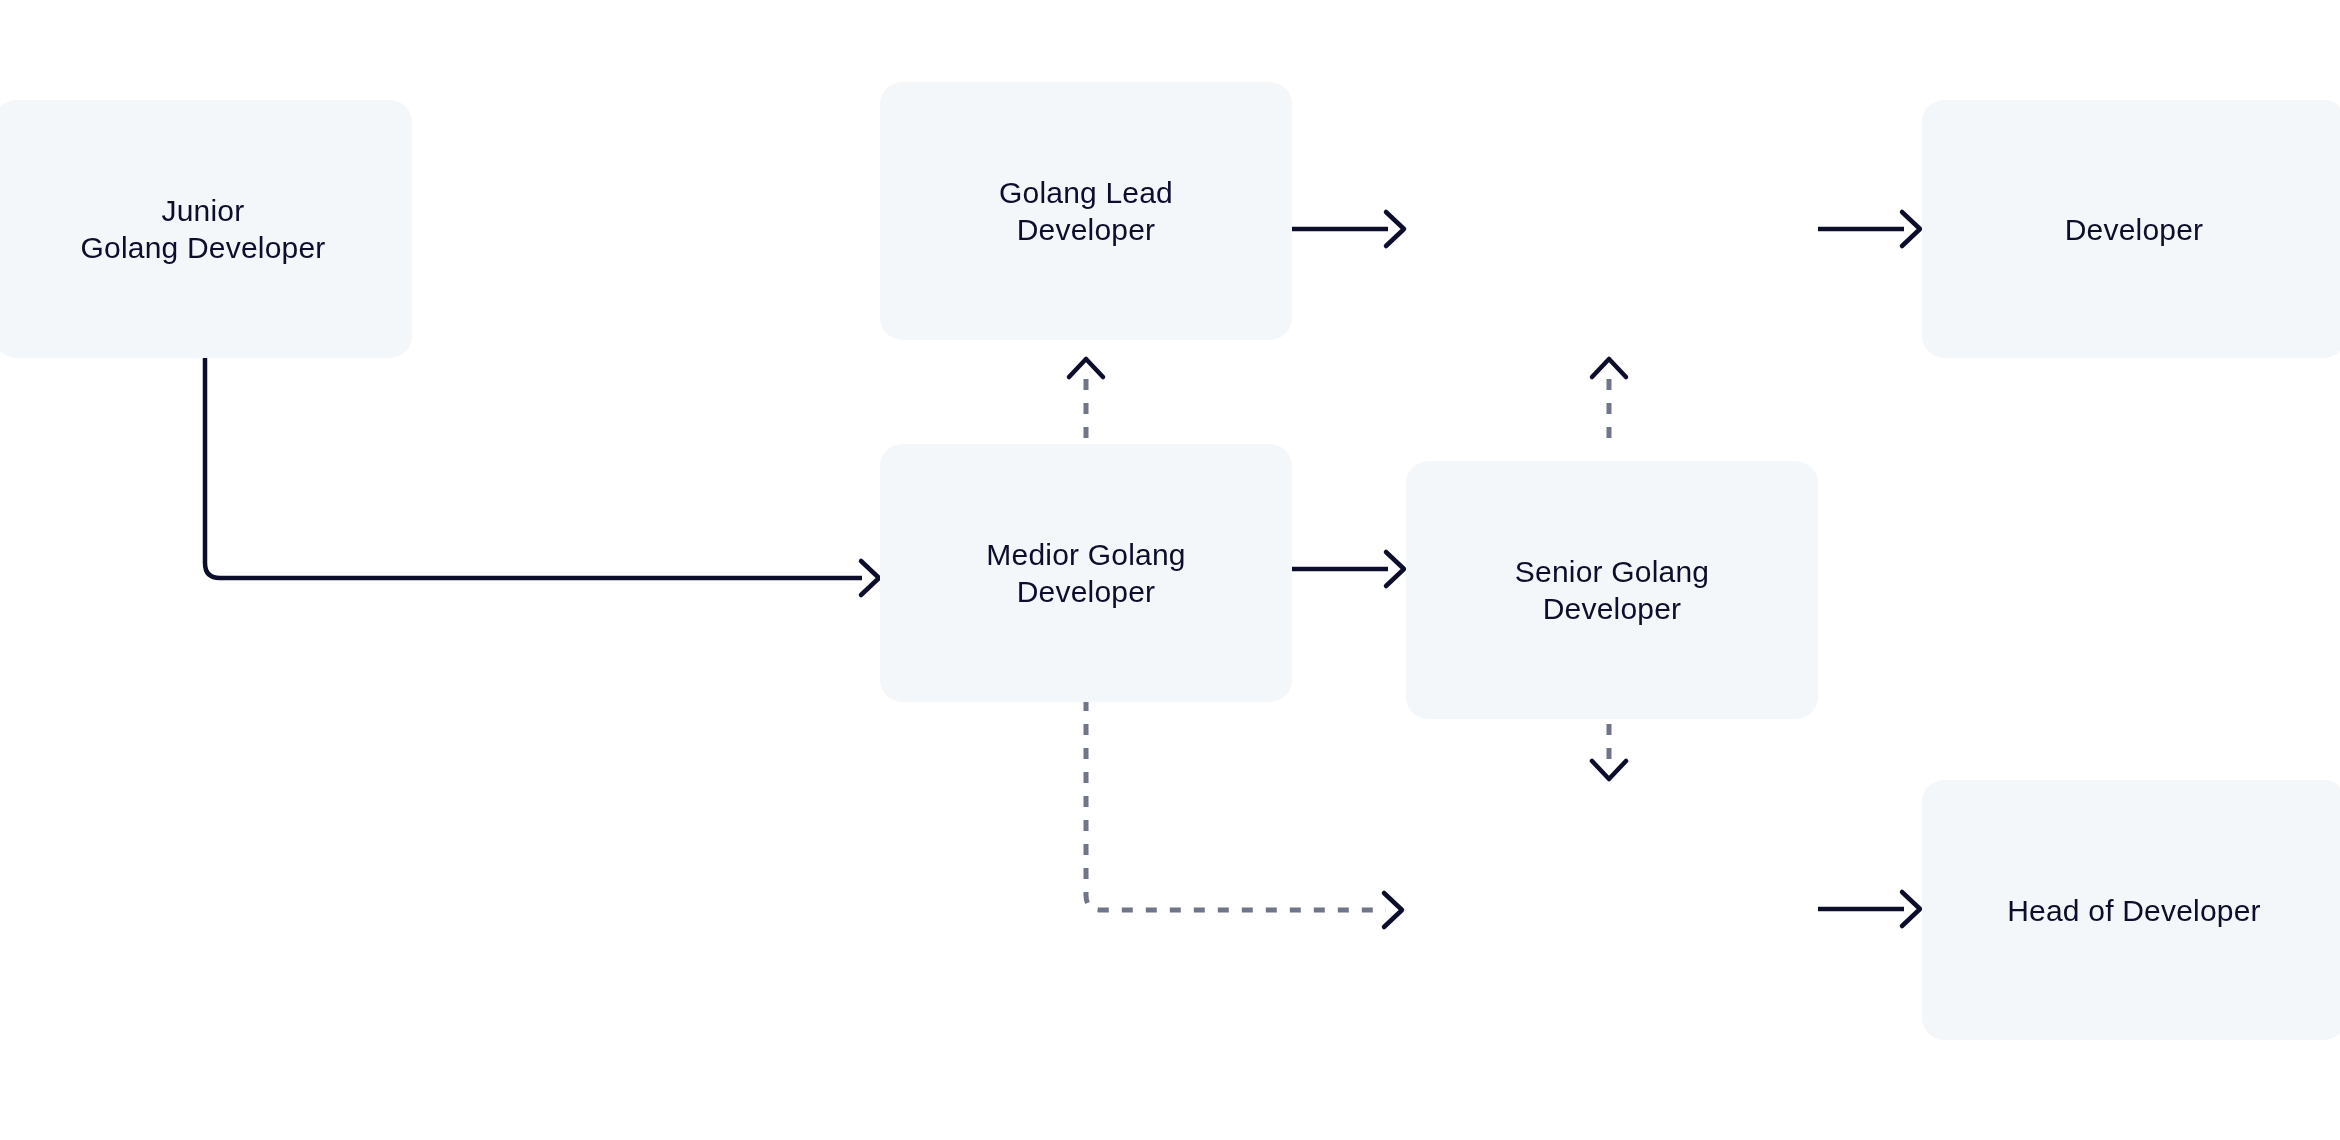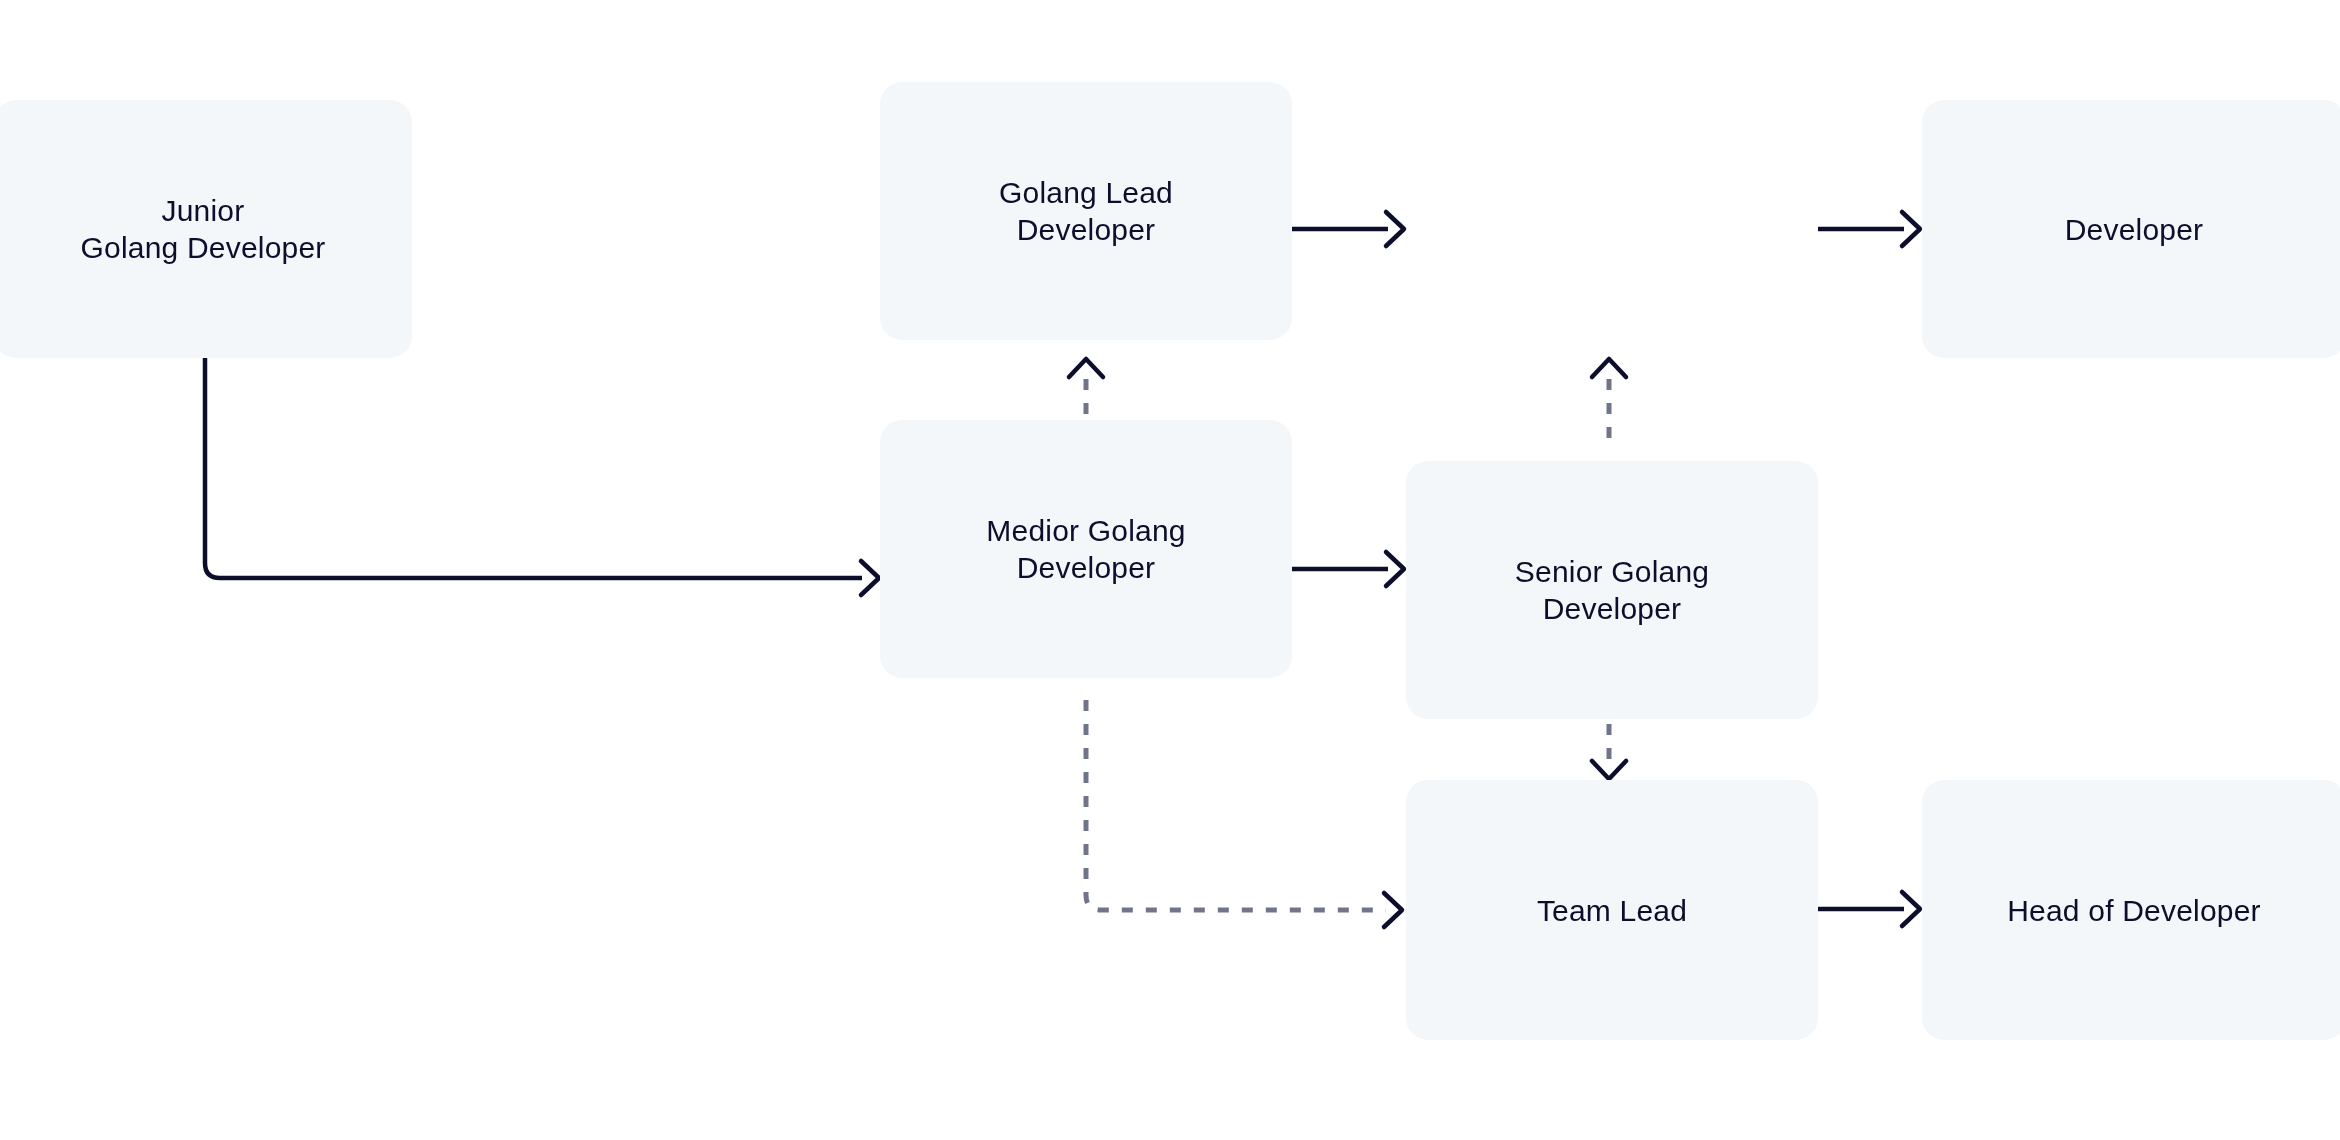--- a/index.html
+++ b/index.html
@@ -105,31 +105,28 @@
   <div class="node" style="left:880px; top:82px; width:412px; height:258px;">
     <span>Golang Lead
 Developer</span>
   </div>
 
 
   <div class="node" style="left:1922px; top:100px; width:424px; height:258px;">
     <span>Developer</span>
   </div>
 
-  <div class="node" style="left:880px; top:420px; width:412px; height:258px;">
+  <div class="node" style="left:880px; top:444px; width:412px; height:258px;">
     <span>Medior Golang
 Developer</span>
   </div>
 
   <div class="node" style="left:1406px; top:461px; width:412px; height:258px;">
     <span>Senior Golang
 Developer</span>
   </div>
 
-  <div class="node" style="left:1406px; top:780px; width:412px; height:260px;">
-    <span>Team Lead</span>
-  </div>
 
   <div class="node" style="left:1922px; top:780px; width:424px; height:260px;">
     <span>Head of Developer</span>
   </div>
 
 </div>
 
 </body></html>

